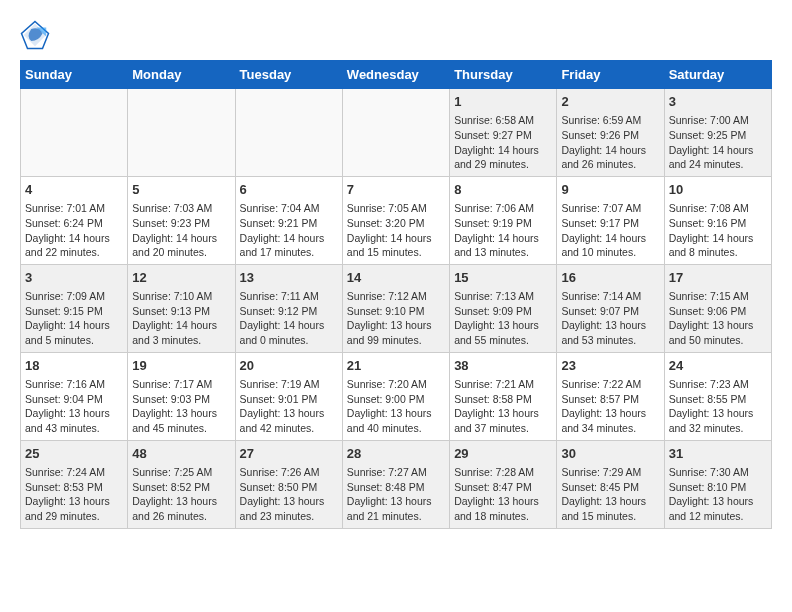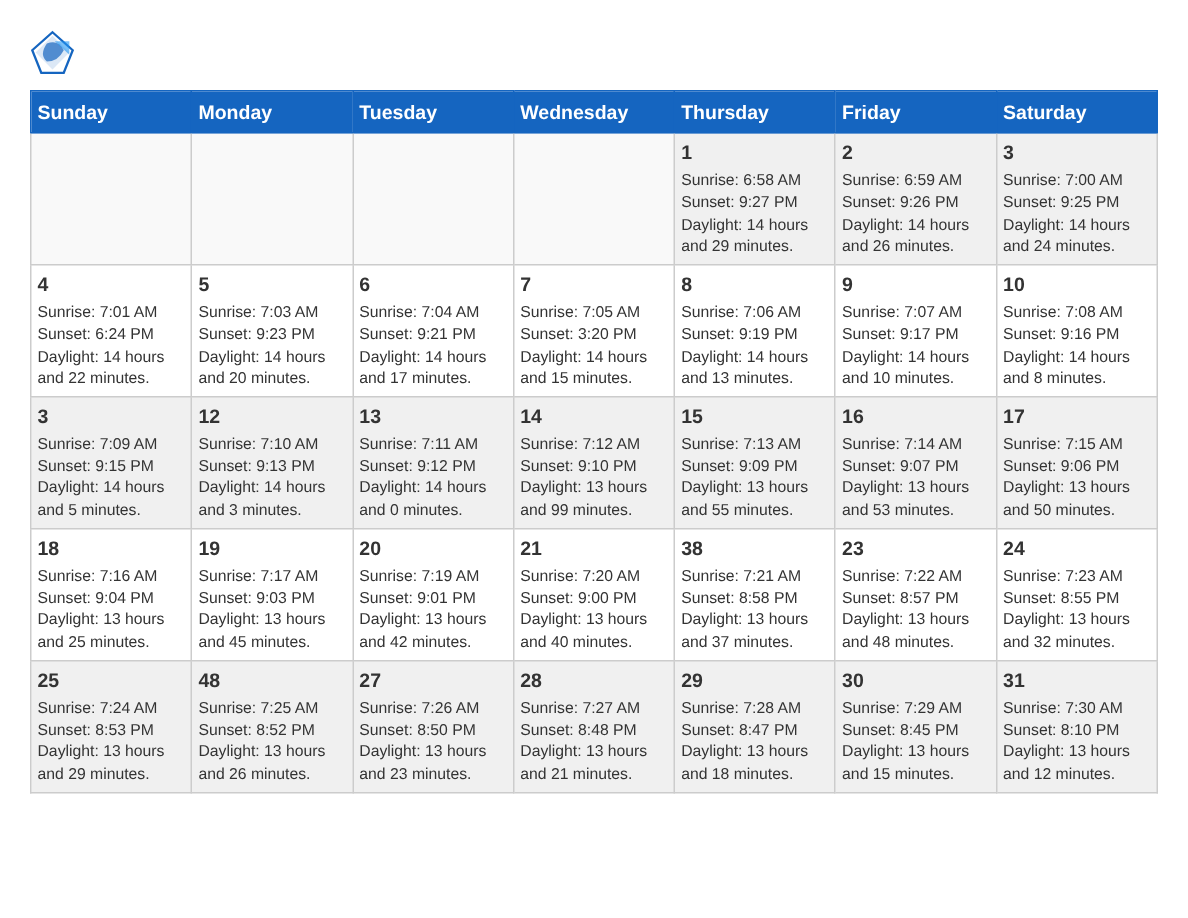--- a/index.html
+++ b/index.html
@@ -246,21 +246,21 @@
           <div>Daylight: 13 hours</div>
           <div>and 50 minutes.</div>
         </td>
       </tr>
       <tr>
         <td>
           <div class="day-number">18</div>
           <div>Sunrise: 7:16 AM</div>
           <div>Sunset: 9:04 PM</div>
           <div>Daylight: 13 hours</div>
-          <div>and 25 minutes.</div>
+          <div>and 43 minutes.</div>
         </td>
         <td>
           <div class="day-number">19</div>
           <div>Sunrise: 7:17 AM</div>
           <div>Sunset: 9:03 PM</div>
           <div>Daylight: 13 hours</div>
           <div>and 45 minutes.</div>
         </td>
         <td>
           <div class="day-number">20</div>
@@ -281,21 +281,21 @@
           <div>Sunrise: 7:21 AM</div>
           <div>Sunset: 8:58 PM</div>
           <div>Daylight: 13 hours</div>
           <div>and 37 minutes.</div>
         </td>
         <td>
           <div class="day-number">23</div>
           <div>Sunrise: 7:22 AM</div>
           <div>Sunset: 8:57 PM</div>
           <div>Daylight: 13 hours</div>
-          <div>and 48 minutes.</div>
+          <div>and 34 minutes.</div>
         </td>
         <td>
           <div class="day-number">24</div>
           <div>Sunrise: 7:23 AM</div>
           <div>Sunset: 8:55 PM</div>
           <div>Daylight: 13 hours</div>
           <div>and 32 minutes.</div>
         </td>
       </tr>
       <tr>

